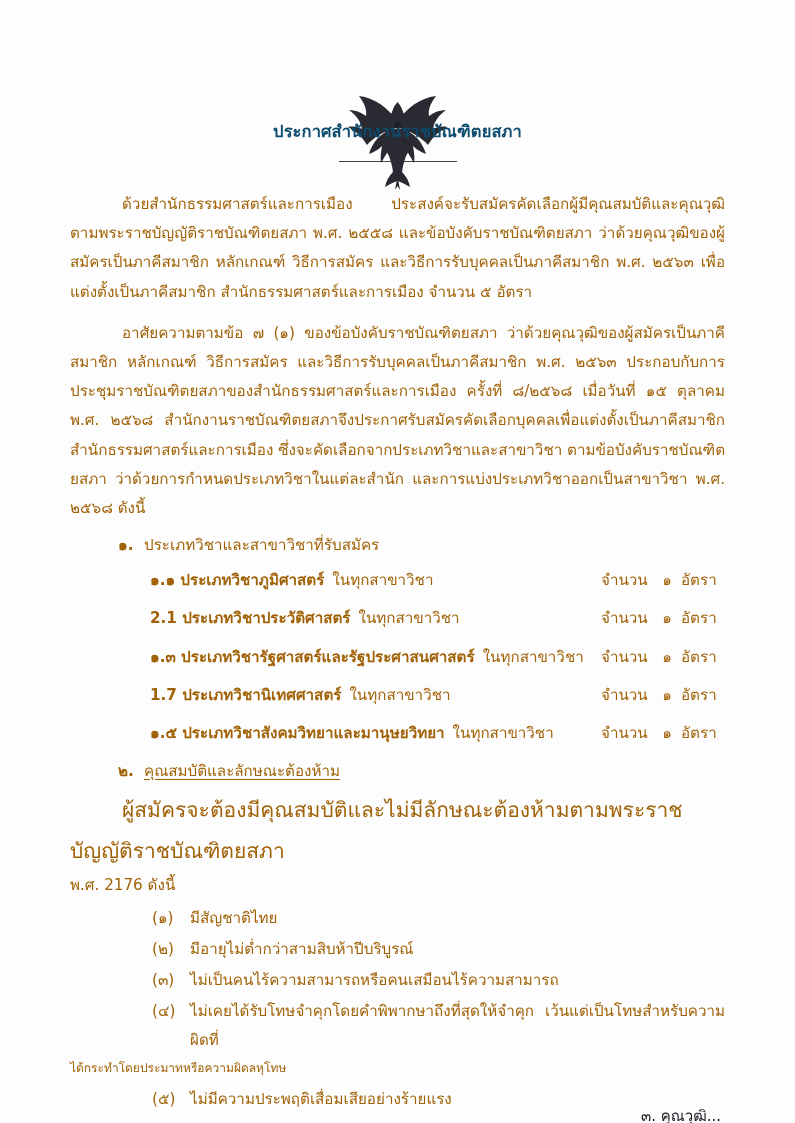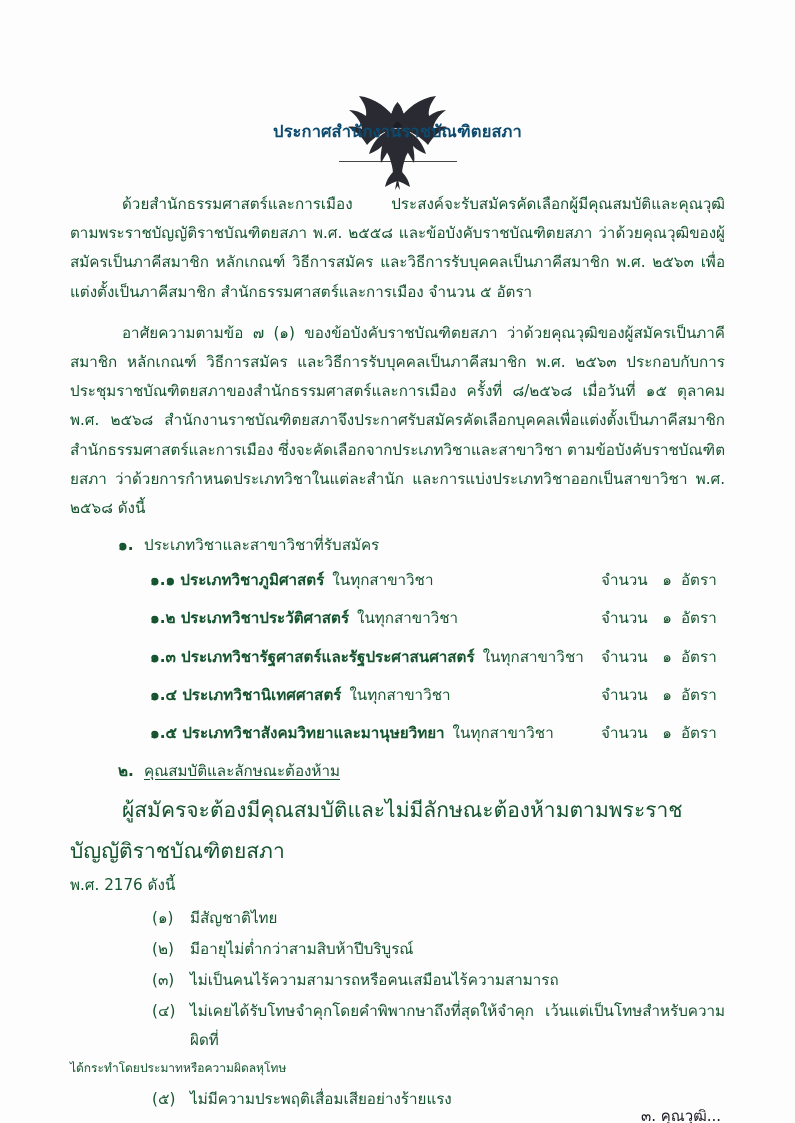--- a/index.html
+++ b/index.html
@@ -61,21 +61,21 @@
     margin: 17px auto 0 auto;
   }
 
   
   .body {
     padding: 0 70px 0 70px;
     margin-top: 28px;
     font-size: 15.2px;
     line-height: 1.92;
     text-align: justify;
-    color: #14532d;
+    color: #a16207;
   }
   p.para {
     margin: 0 0 12px 0;
     text-indent: 52px;
     text-align: justify;
   }
   p.para.last {
     margin-bottom: 4px;
   }
 
@@ -234,37 +234,37 @@
 
         <div class="subj-row">
           <span class="subj-label">๑.๑ ประเภทวิชาภูมิศาสตร์</span>
           <span class="subj-scope">ในทุกสาขาวิชา</span>
           <span class="subj-count-label">จำนวน</span>
           <span class="subj-count-num">๑</span>
           <span class="subj-unit">อัตรา</span>
         </div>
 
         <div class="subj-row">
-          <span class="subj-label">๑.๒ ประเภทวิชาประวัติศาสตร์</span>
+          <span class="subj-label">2.1 ประเภทวิชาประวัติศาสตร์</span>
           <span class="subj-scope">ในทุกสาขาวิชา</span>
           <span class="subj-count-label">จำนวน</span>
           <span class="subj-count-num">๑</span>
           <span class="subj-unit">อัตรา</span>
         </div>
 
         <div class="subj-row">
           <span class="subj-label">๑.๓ ประเภทวิชารัฐศาสตร์และรัฐประศาสนศาสตร์</span>
           <span class="subj-scope">ในทุกสาขาวิชา</span>
           <span class="subj-count-label">จำนวน</span>
           <span class="subj-count-num">๑</span>
           <span class="subj-unit">อัตรา</span>
         </div>
 
         <div class="subj-row">
-          <span class="subj-label">๑.๔ ประเภทวิชานิเทศศาสตร์</span>
+          <span class="subj-label">1.7 ประเภทวิชานิเทศศาสตร์</span>
           <span class="subj-scope">ในทุกสาขาวิชา</span>
           <span class="subj-count-label">จำนวน</span>
           <span class="subj-count-num">๑</span>
           <span class="subj-unit">อัตรา</span>
         </div>
 
         <div class="subj-row">
           <span class="subj-label">๑.๕ ประเภทวิชาสังคมวิทยาและมานุษยวิทยา</span>
           <span class="subj-scope">ในทุกสาขาวิชา</span>
           <span class="subj-count-label">จำนวน</span>

